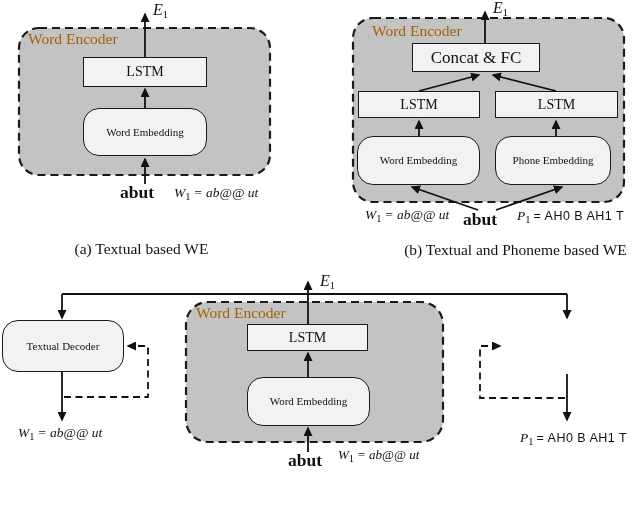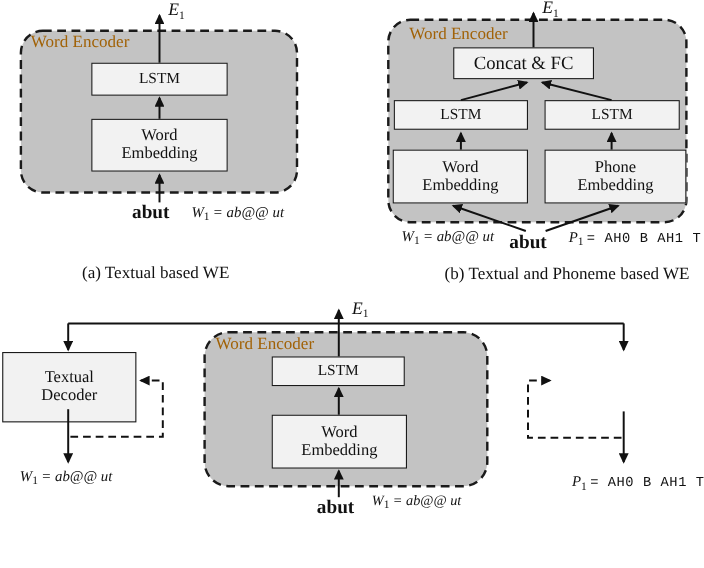--- a/index.html
+++ b/index.html
@@ -13,27 +13,27 @@
   .panel-label {
     position:absolute; font-size:15.5px; color:#a16207; white-space:nowrap;
   }
   .box {
     position:absolute; background:#f2f2f2; border:1.7px solid #1a1a1a;
     display:flex; align-items:center; justify-content:center;
     text-align:center; line-height:1.12; box-sizing:border-box;
   }
   .box .inner { display:block; }
   .fs18 { font-size:14px; }
-  .fs16 { font-size:15px; }
+  .fs16 { font-size:11px;border-radius:16px; }
   .elabel { position:absolute; font-size:16px; font-style:italic; white-space:nowrap; }
   .elabel sub, .mlabel sub { font-size:10.5px; font-style:normal; vertical-align:-3px; }
   .mlabel { position:absolute; font-size:13.5px; font-style:italic; white-space:nowrap; }
   .mlabel .mval { margin-left:3px; }
   .mlabel .phones {
-    font-style:normal; font-family:Liberation Mono, monospace;
+    font-style:normal; font-family:Liberation Sans, sans-serif;
     font-size:12.5px; letter-spacing:0.5px;
   }
   .wordin { position:absolute; font-weight:700; font-size:17.5px; white-space:nowrap; }
   .caption { position:absolute; font-size:15.5px; text-align:center; white-space:nowrap;margin-left:24px; }
 </style>
 </head>
 <body>
 
 <div class="canvas">
 
@@ -70,21 +70,21 @@
   <div class="box fs18" style="left:358px; top:91px; width:122px; height:27px;">
     <span class="inner">LSTM</span>
   </div>
   <div class="box fs18" style="left:495px; top:91px; width:123px; height:27px;">
     <span class="inner">LSTM</span>
   </div>
 
   <div class="box fs16" style="left:357px; top:136px; width:123px; height:49px;">
     <span class="inner" style="width:100px;">Word Embedding</span>
   </div>
-  <div class="box fs16" style="left:495px; top:136px; width:129px; height:49px;">
+  <div class="box fs16" style="left:495px; top:136px; width:116px; height:49px;">
     <span class="inner" style="width:100px;">Phone Embedding</span>
   </div>
 
   <span class="elabel" style="left:493px; top:-1px;"><i>E</i><sub>1</sub></span>
 
   <span class="mlabel" style="left:365px; top:207px;"><i>W</i><sub>1</sub><span class="mval">= ab@@ ut</span></span>
 
   <span class="wordin" style="left:463px; top:209px;">abut</span>
 
   <span class="mlabel" style="left:517px; top:208px;"><i>P</i><sub>1</sub><span class="mval phones">= AH0 B AH1 T</span></span>
@@ -94,21 +94,21 @@
   <div class="panel-label" style="left:196px; top:304px;">Word Encoder</div>
 
   <div class="box fs18" style="left:247px; top:324px; width:121px; height:27px;">
     <span class="inner">LSTM</span>
   </div>
 
   <div class="box fs16" style="left:247px; top:377px; width:123px; height:49px;">
     <span class="inner" style="width:100px;">Word Embedding</span>
   </div>
 
-  <div class="box fs16" style="left:2px; top:320px; width:122px; height:64px;">
+  <div class="box fs16" style="left:2px; top:320px; width:122px; height:52px;">
     <span class="inner" style="width:78px;">Textual Decoder</span>
   </div>
 
 
   <span class="elabel" style="left:320px; top:272px;"><i>E</i><sub>1</sub></span>
 
   <span class="wordin" style="left:288px; top:450px;">abut</span>
 
   <span class="mlabel" style="left:338px; top:447px; font-size:13px;"><i>W</i><sub>1</sub><span class="mval">= ab@@ ut</span></span>
 

